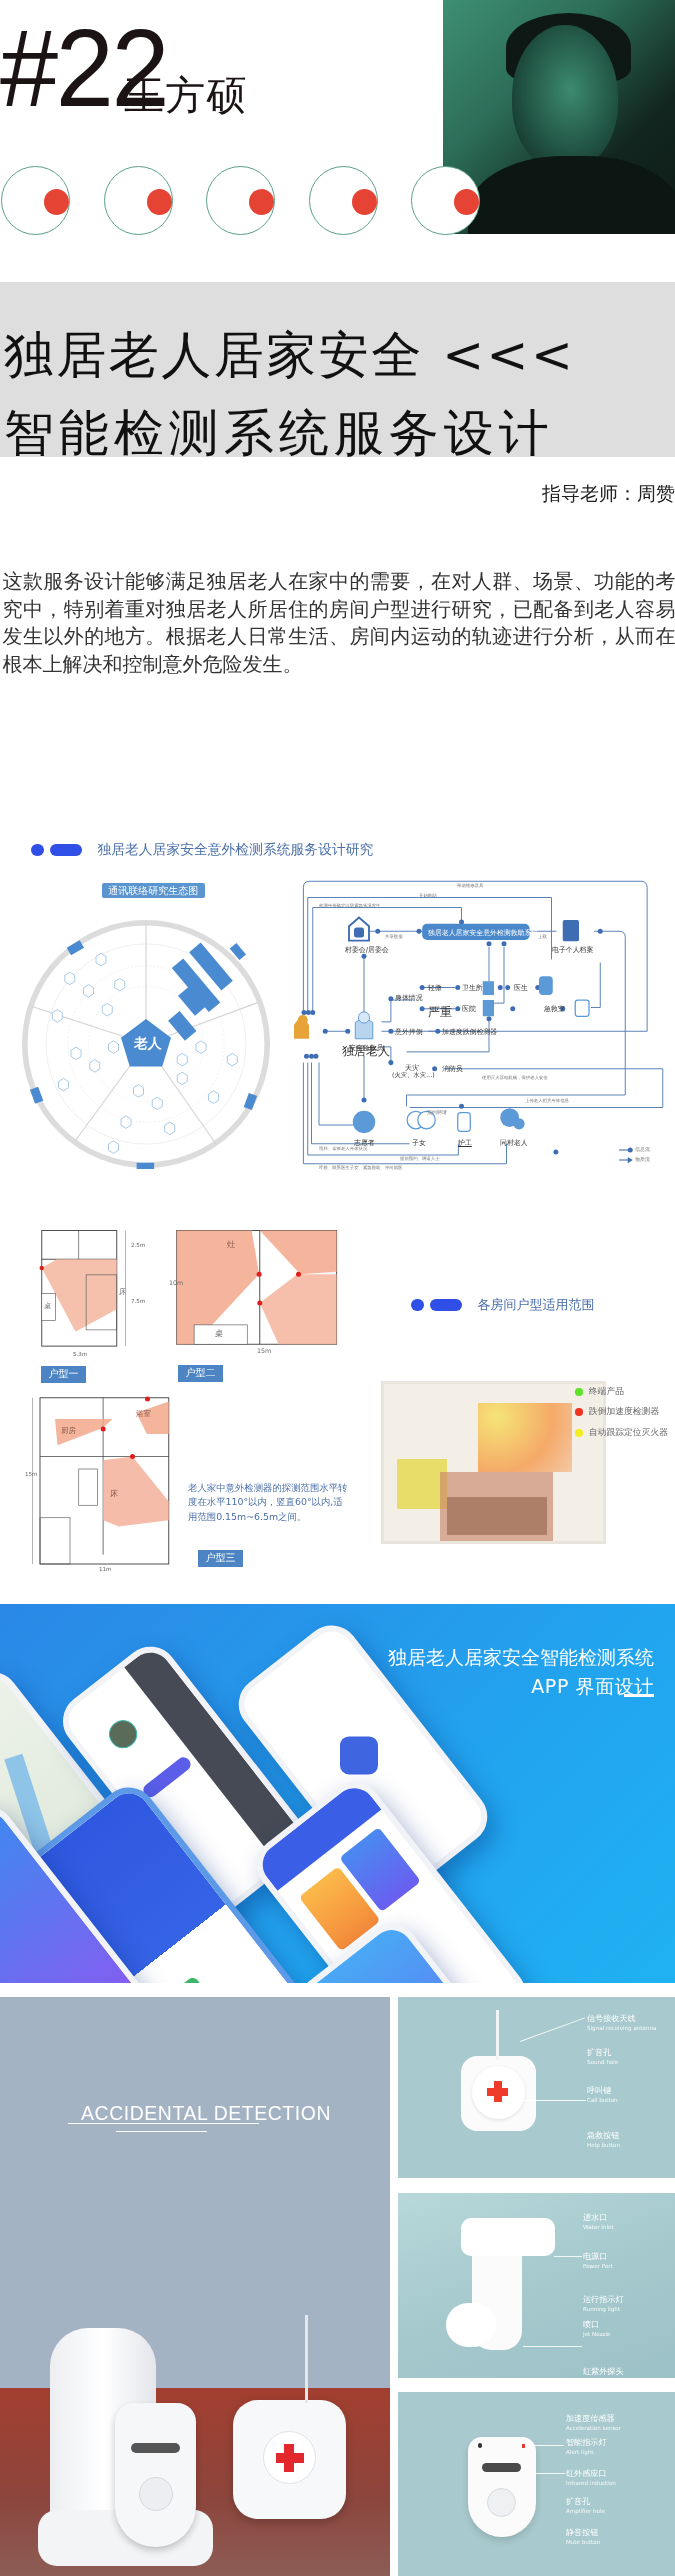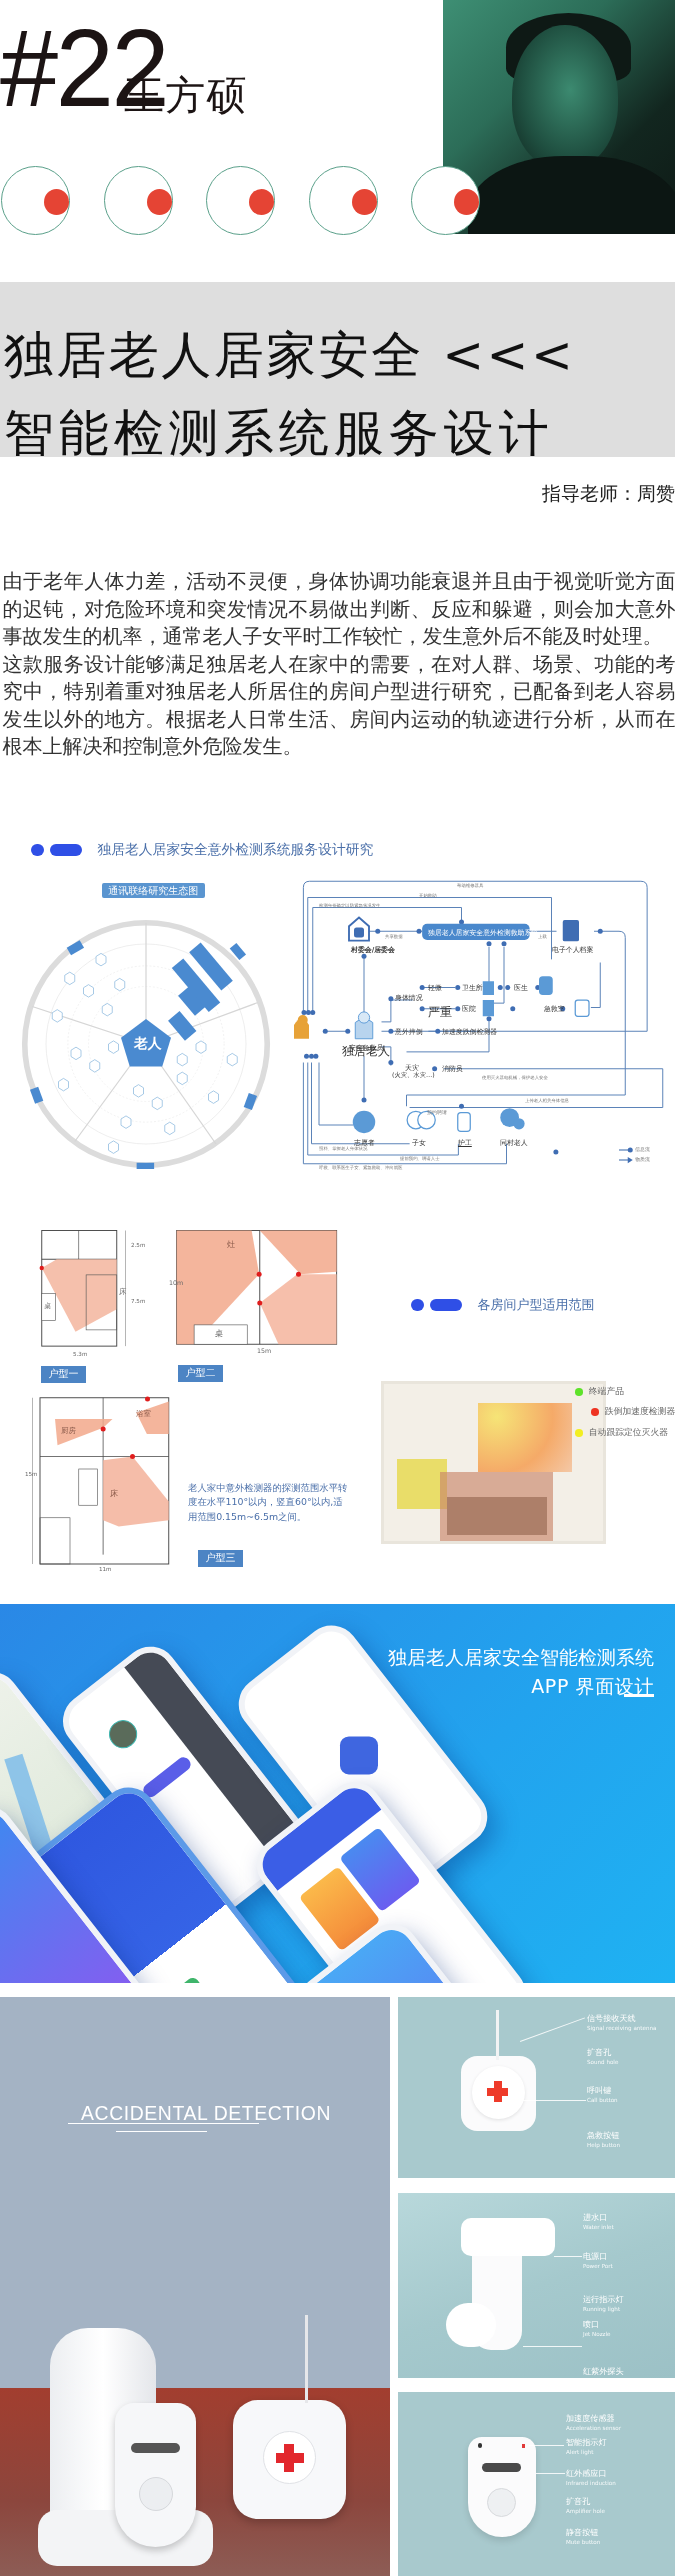--- a/index.html
+++ b/index.html
@@ -96,21 +96,20 @@
       <div class="pupil"></div>
     </div>
 </div>
 
 <div class="abs band"></div>
 <div class="abs title1">独居老人居家安全 &lt;&lt;&lt;</div>
 <div class="abs title2">智能检测系统服务设计</div>
 <div class="abs teacher">指导老师：周赞</div>
 
 <div class="abs intro">
-  <p>由于老年人体力差，活动不灵便，身体协调功能衰退并且由于视觉听觉方面的迟钝，对危险环境和突发情况不易做出判断、反应和躲避，则会加大意外事故发生的机率，通常老人子女平时工作较忙，发生意外后不能及时处理。</p>
   <p>这款服务设计能够满足独居老人在家中的需要，在对人群、场景、功能的考究中，特别着重对独居老人所居住的房间户型进行研究，已配备到老人容易发生以外的地方。根据老人日常生活、房间内运动的轨迹进行分析，从而在根本上解决和控制意外危险发生。</p>
 </div>
 
 <div class="abs sechead" style="left:31px; top:841px;">
   <span class="dot"></span>
   <span class="pill"></span>
   <span class="txt">独居老人居家安全意外检测系统服务设计研究</span>
 </div>
 
 <div class="abs eco-title">通讯联络研究生态图</div>
@@ -244,21 +243,21 @@
     <circle cx="212" cy="392" r="14" fill="#fff" stroke="#5b9ad6" stroke-width="2"></circle>
     <rect x="262" y="380" width="20" height="30" rx="5" fill="#fff" stroke="#5b9ad6" stroke-width="2"></rect>
     <circle cx="345" cy="388" r="15" fill="#5b9ad6"></circle>
     <circle cx="360" cy="398" r="9" fill="#5b9ad6"></circle>
     <line x1="520" y1="440" x2="535" y2="440" stroke="#5b83b8" stroke-width="2"></line>
     <circle cx="538" cy="440" r="4" fill="#3f6db3"></circle>
     <line x1="520" y1="456" x2="535" y2="456" stroke="#5b83b8" stroke-width="2"></line>
     <polygon points="534,451 542,456 534,461" fill="#3f6db3"></polygon>
   </svg>
   <div class="abs" style="left:134px; top:53px; color:#fff; font-size:6.9px; white-space:nowrap;">独居老人居家安全意外检测救助系统</div>
-  <div class="abs" style="left:57px; top:70px; font-size:6.9px; color:#333; white-space:nowrap;font-weight:bold;">村委会/居委会</div>
+  <div class="abs" style="left:51px; top:70px; font-size:6.9px; color:#333; white-space:nowrap;">村委会/居委会</div>
   <div class="abs" style="left:258px; top:70px; font-size:6.9px; color:#333; white-space:nowrap;">电子个人档案</div>
   <div class="abs" style="left:0; top:168px; font-size:12px; color:#333; white-space:nowrap;padding-left:48px;">独居老人</div>
   <div class="abs" style="left:55px; top:168px; font-size:6.9px; color:#333; white-space:nowrap;">安全急救员</div>
   <div class="abs" style="left:101px; top:118px; font-size:6.9px; color:#333; white-space:nowrap;">身体情况</div>
   <div class="abs" style="left:134px; top:108px; font-size:6.9px; color:#333;">轻微</div>
   <div class="abs" style="left:134px; top:129px; font-size:12px; color:#333;">严重</div>
   <div class="abs" style="left:168px; top:108px; font-size:6.9px; color:#333;">卫生所</div>
   <div class="abs" style="left:168px; top:129px; font-size:6.9px; color:#333;">医院</div>
   <div class="abs" style="left:220px; top:108px; font-size:6.9px; color:#333;">医生</div>
   <div class="abs" style="left:250px; top:129px; font-size:6.9px; color:#333;">急救室</div>
@@ -357,21 +356,21 @@
 <div class="abs iso">
   <div class="abs" style="left:94px; top:19px; width:94px; height:69px; background:radial-gradient(circle at 20% 20%,#f6e36a,#f5a25a 60%,#f4c4a0 100%); opacity:.9;"></div>
   <div class="abs" style="left:12.5px; top:75px; width:50px; height:50px; background:#e6d84a; opacity:.8;"></div>
   <div class="abs" style="left:56px; top:88px; width:113px; height:69px; background:#c9866a; opacity:.65;"></div>
   <div class="abs" style="left:63px; top:113px; width:100px; height:38px; background:#7a4a34; opacity:.45;"></div>
 </div>
 <div class="legend-item" style="left:575px; top:1386px;">
     <span class="ld" style="background:#5ee22a"></span>
     <span>终端产品</span>
   </div>
-<div class="legend-item" style="left:591px; top:1406px;">
+<div class="legend-item" style="left:575px; top:1406px;">
     <span class="ld" style="background:#ee3322"></span>
     <span>跌倒加速度检测器</span>
   </div>
 <div class="legend-item" style="left:575px; top:1427px;">
     <span class="ld" style="background:#f2ee22"></span>
     <span>自动跟踪定位灭火器</span>
   </div>
 
 <div class="abs app" style="height:379px;">
   <div class="phone" style="left:-38px; top:69px; width:125px; height:250px;">

